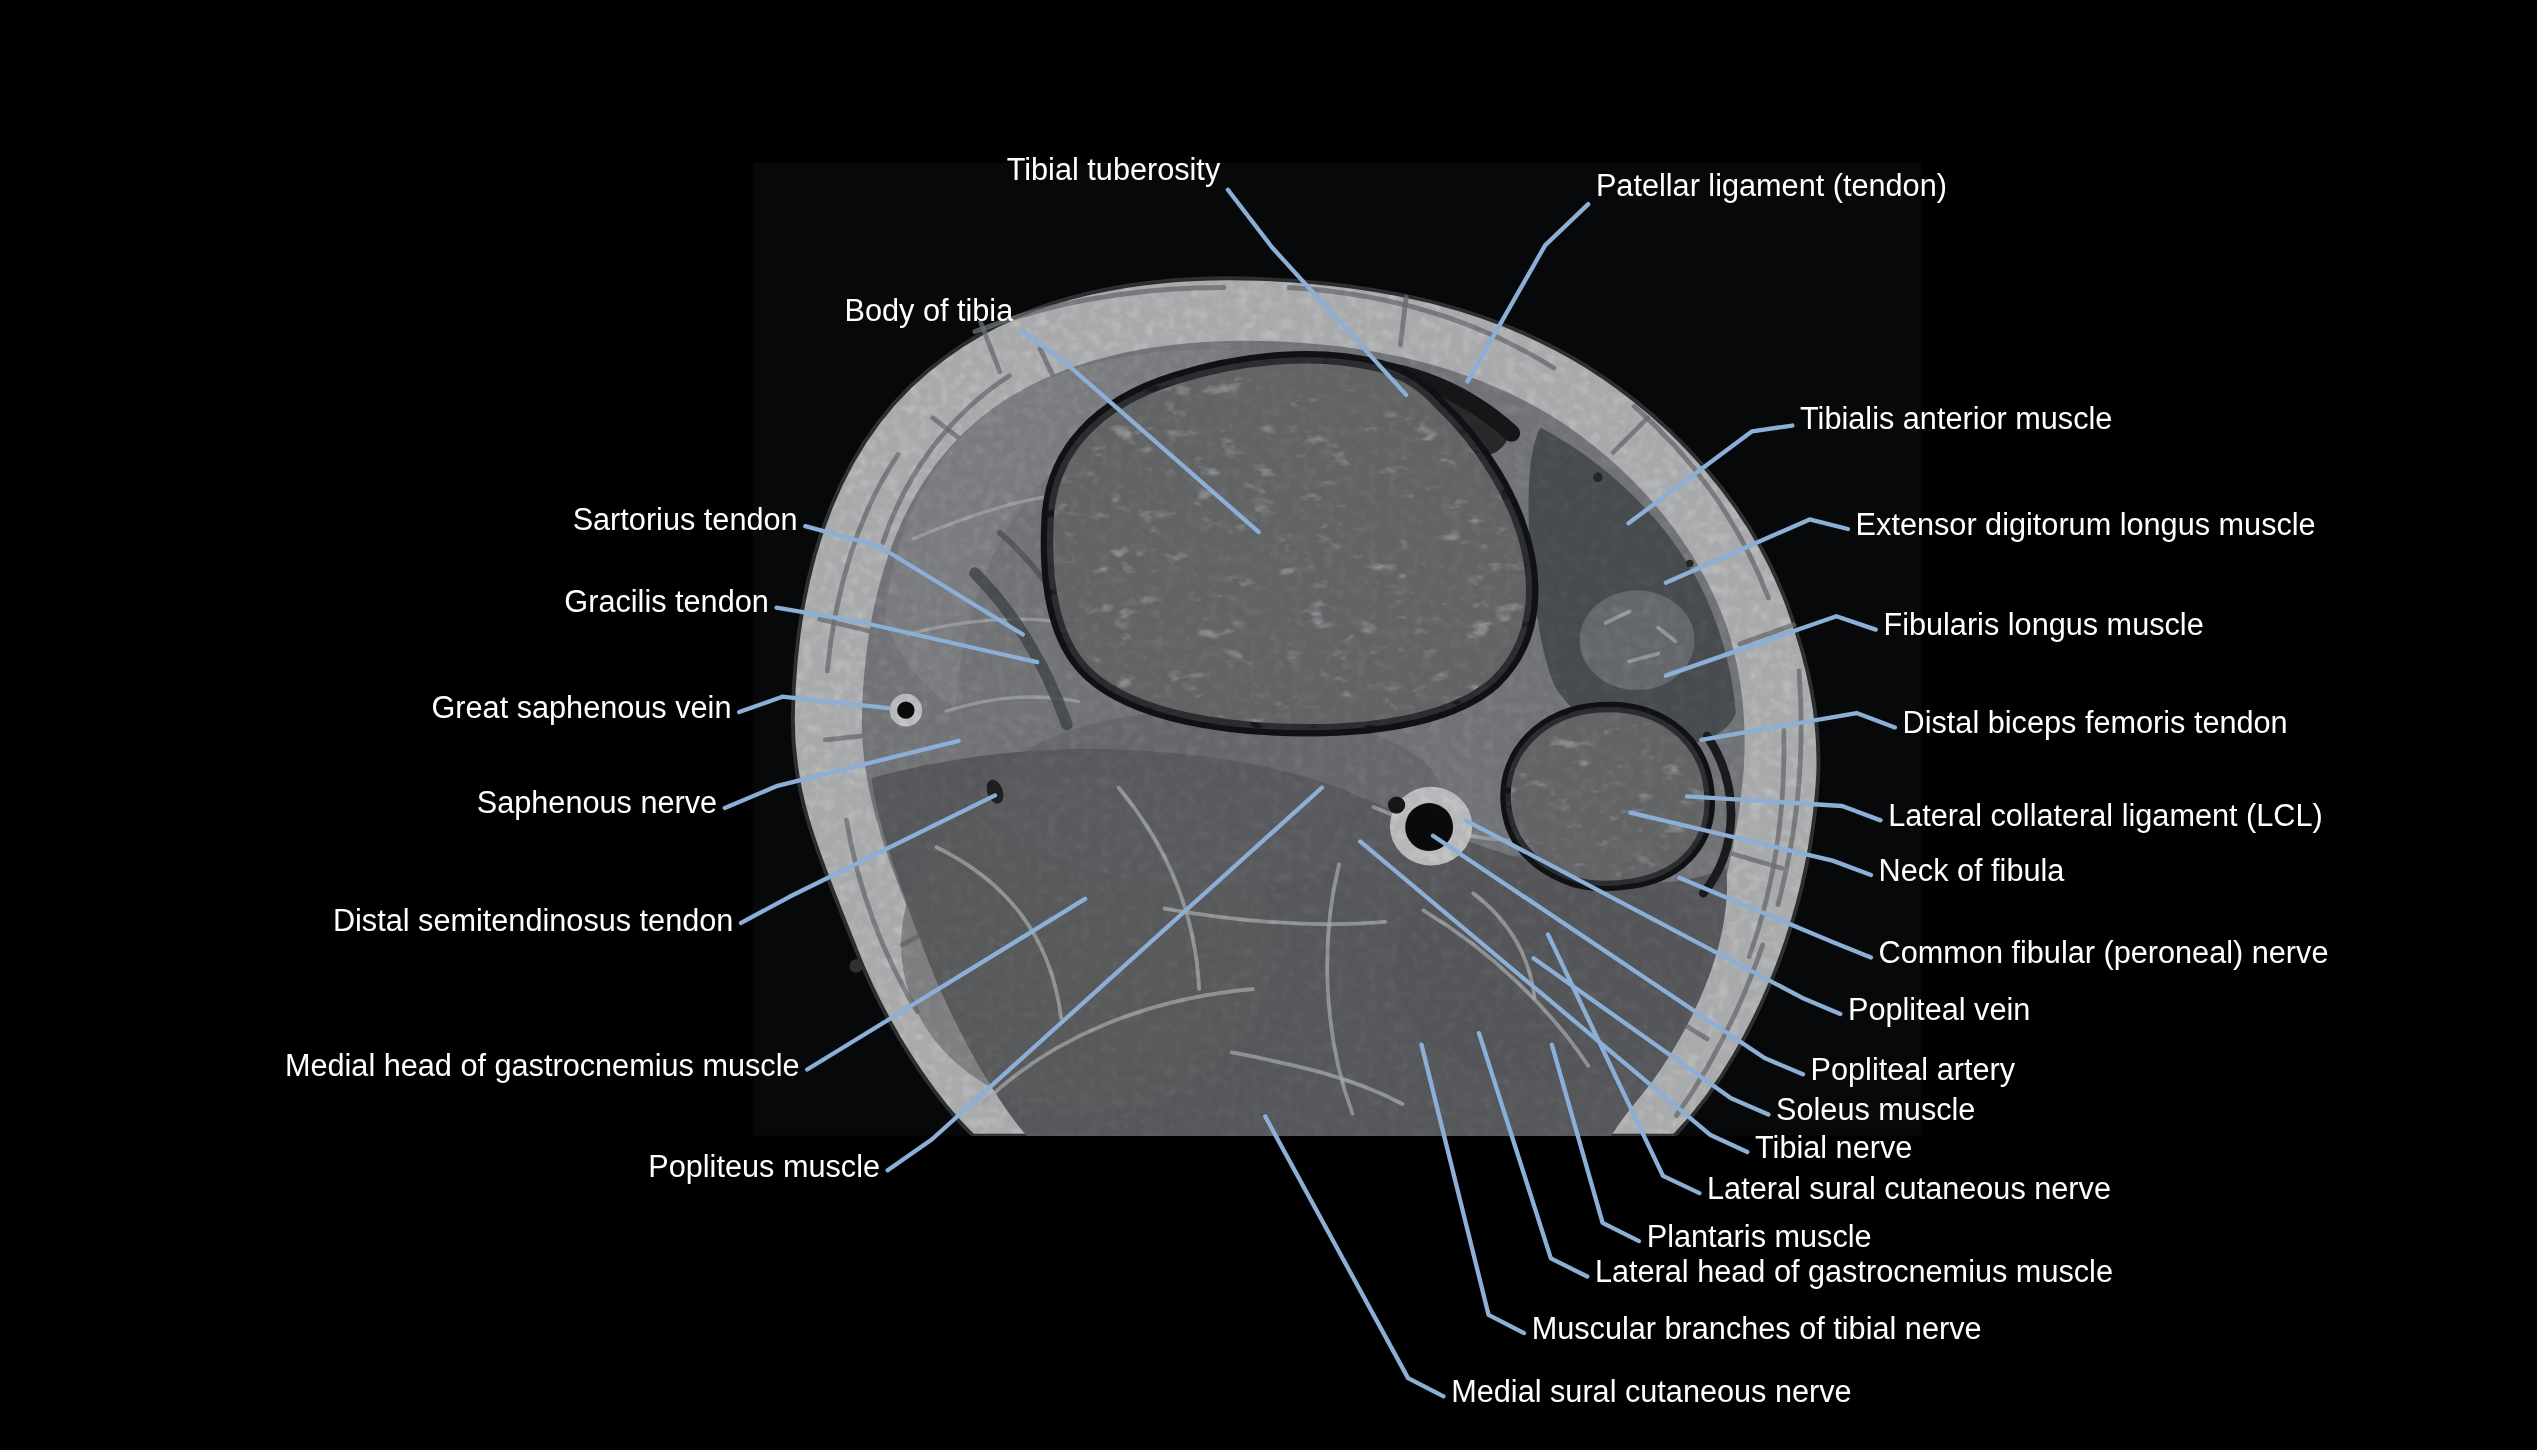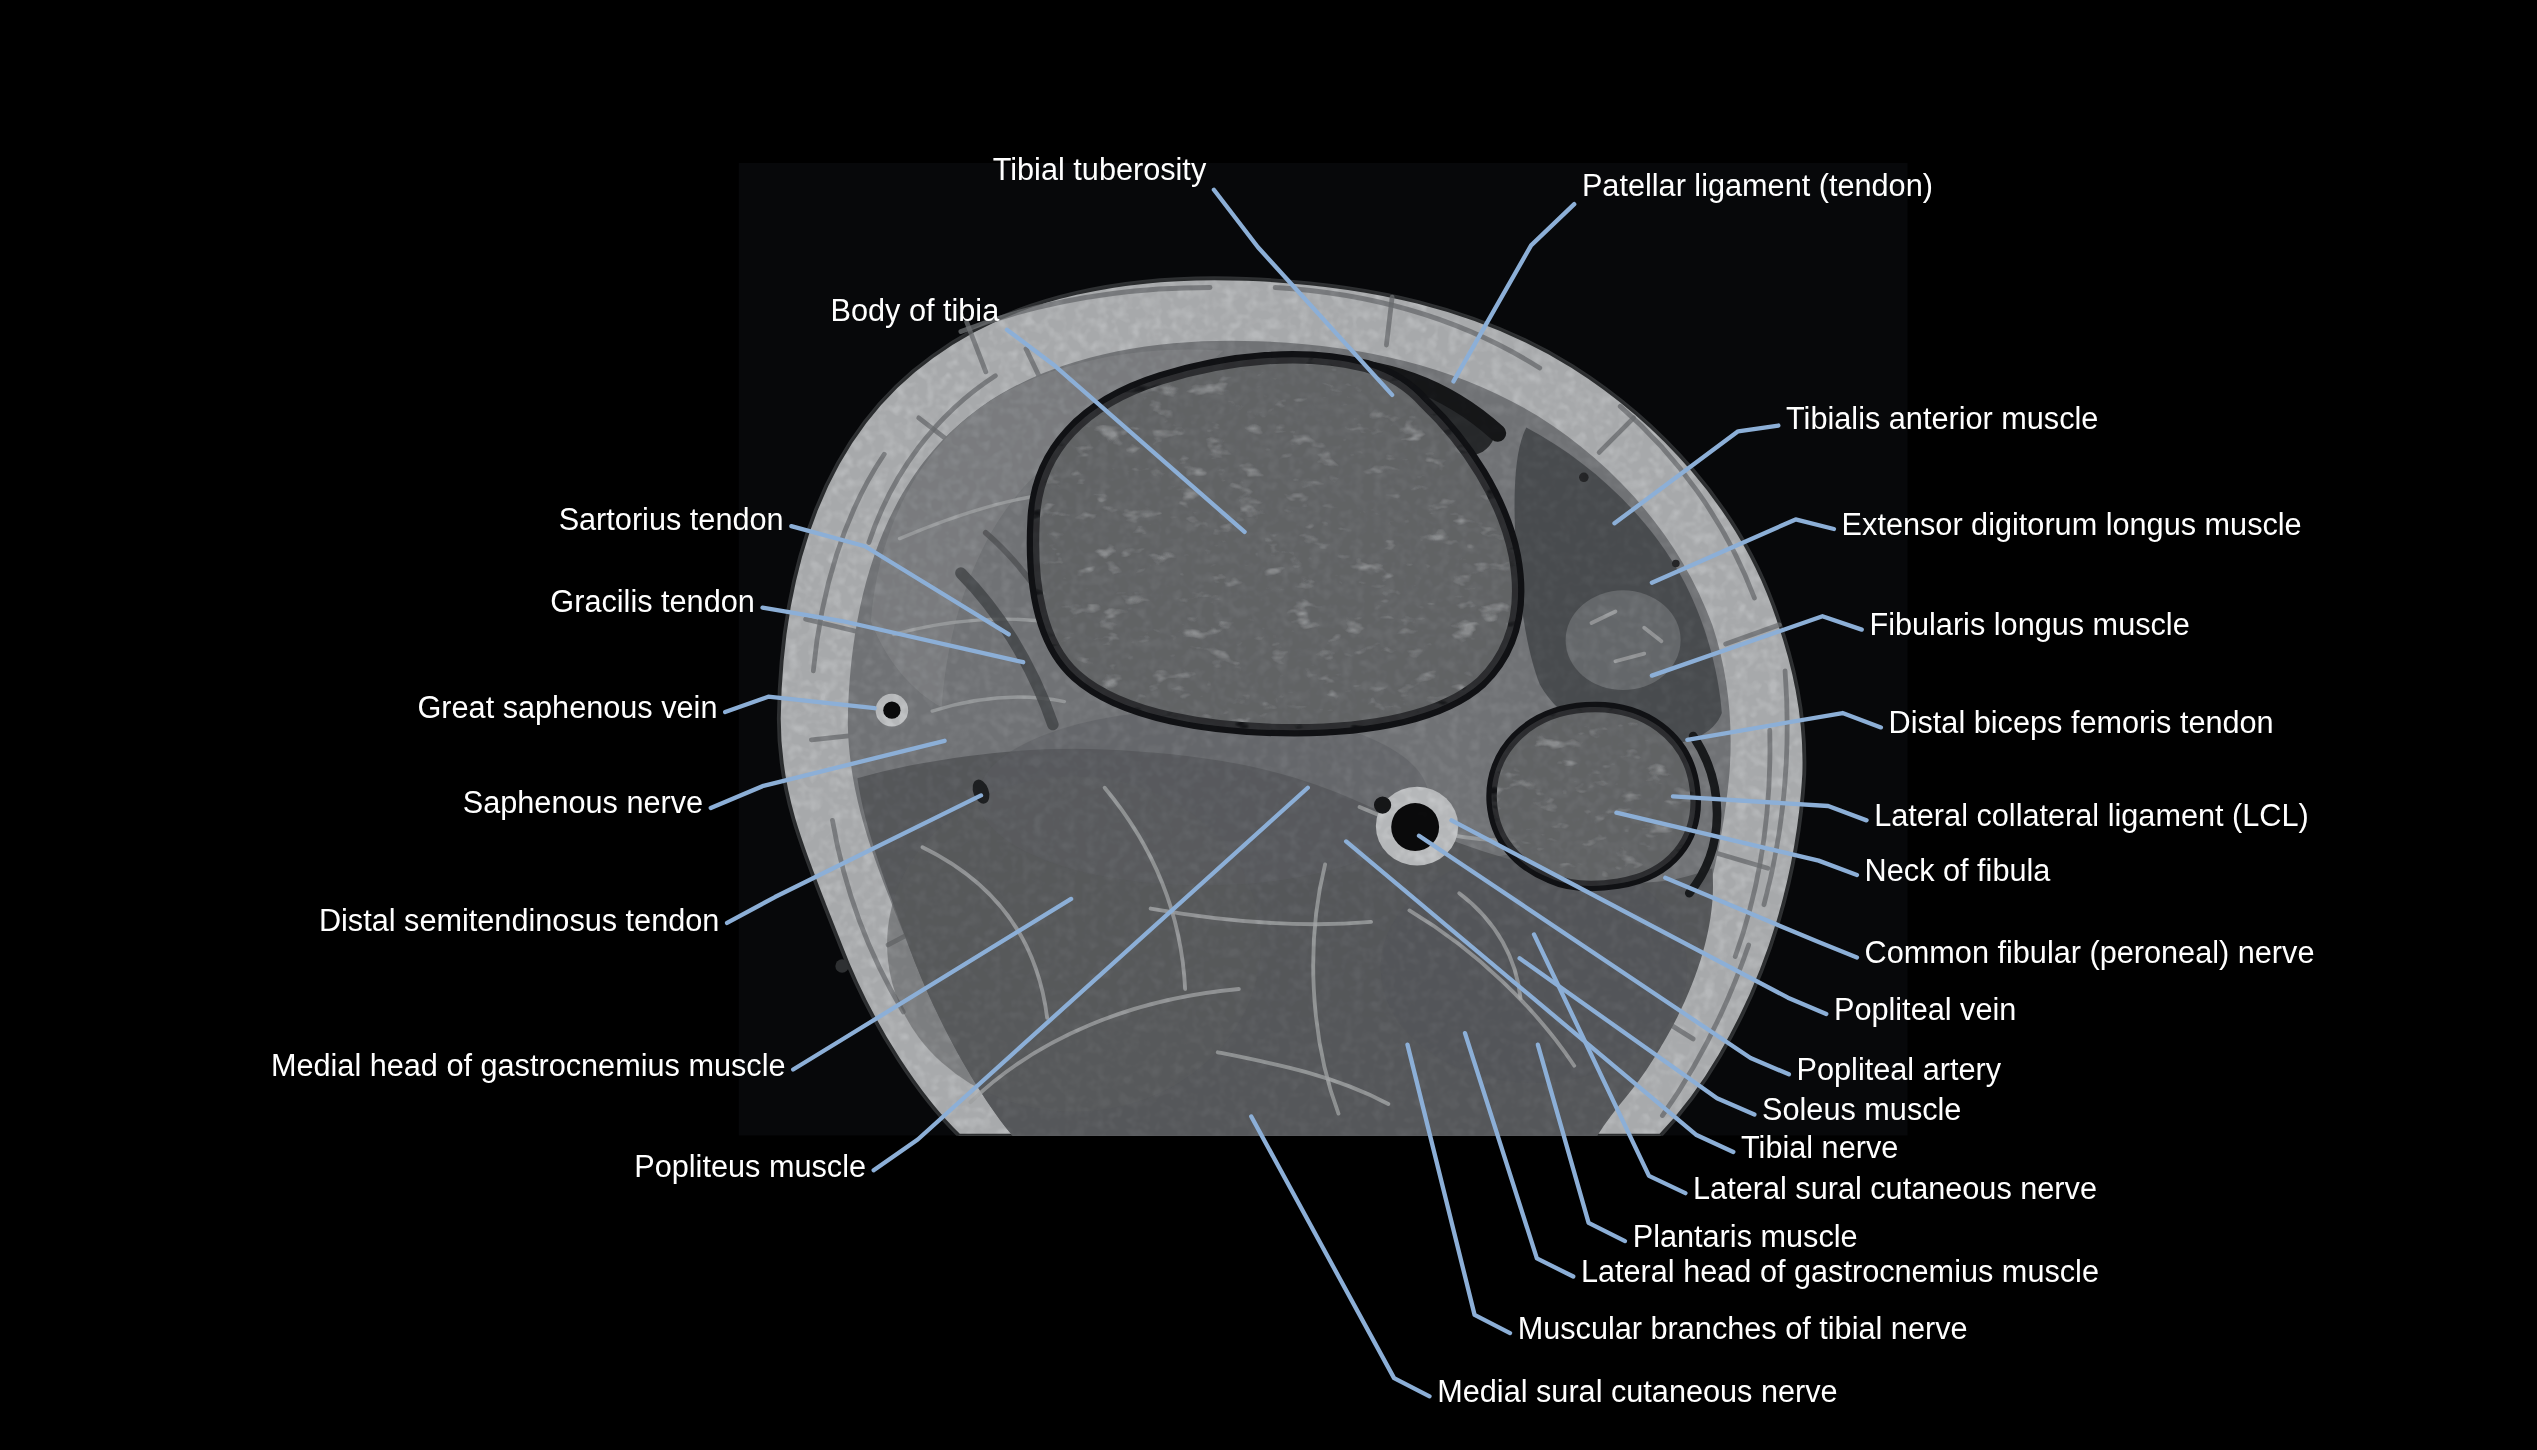--- a/index.html
+++ b/index.html
@@ -2,21 +2,21 @@
 <html style="--bg: #000000; --line: #8cafd7; --txt: #ffffff; --lbl-size: 32px; --c-scanbg: #07080a; --c-fat: #b7b9bb; --c-skin: #2e3032; --c-muscle: #7b7d80; --c-post: #5d5f62; --c-ant: #4f5255; --c-marrow: #949698; --c-cortex: #121316; --c-ring: #c6c8ca; --c-dark: #0b0b0c; --c-marble: #6f7174; --c-streak: #aaacae;"><head>
 <meta charset="utf-8">
 <style>
   :root{
     --bg:#000000; --line:#8cafd7; --txt:#ffffff; --lbl-size:32px;
     --c-scanbg:#07080a; --c-fat:#b7b9bb; --c-skin:#2e3032; --c-muscle:#7b7d80;
     --c-post:#5d5f62; --c-ant:#4f5255; --c-marrow:#949698; --c-cortex:#121316;
     --c-ring:#c6c8ca; --c-dark:#0b0b0c; --c-marble:#6f7174; --c-streak:#aaacae;
   }
   html,body{margin:0;padding:0;background:var(--bg);}
-  .stage{position:relative;width:2466px;height:1450px;background:var(--bg);overflow:hidden;}
+  .stage{position:relative;width:2466px;height:1450px;background:var(--bg);overflow:hidden;padding-left:14px;}
   svg{display:block;width:2538px;height:1450px;}
   .leader{fill:none;stroke:var(--line);stroke-width:4.5;stroke-linejoin:round;stroke-linecap:round;}
   .lbl{font-family:"Liberation Sans","DejaVu Sans",sans-serif;font-size:var(--lbl-size);fill:var(--txt);}
   .fat{fill:var(--c-fat);stroke:var(--c-skin);stroke-width:4;}
   .muscle{fill:var(--c-muscle);}
   .post{fill:var(--c-post);}
   .ant{fill:var(--c-ant);}
   .marrow{fill:var(--c-marrow);stroke:var(--c-cortex);stroke-width:13;}
   .ring{fill:var(--c-ring);}
   .lumen{fill:var(--c-dark);}

